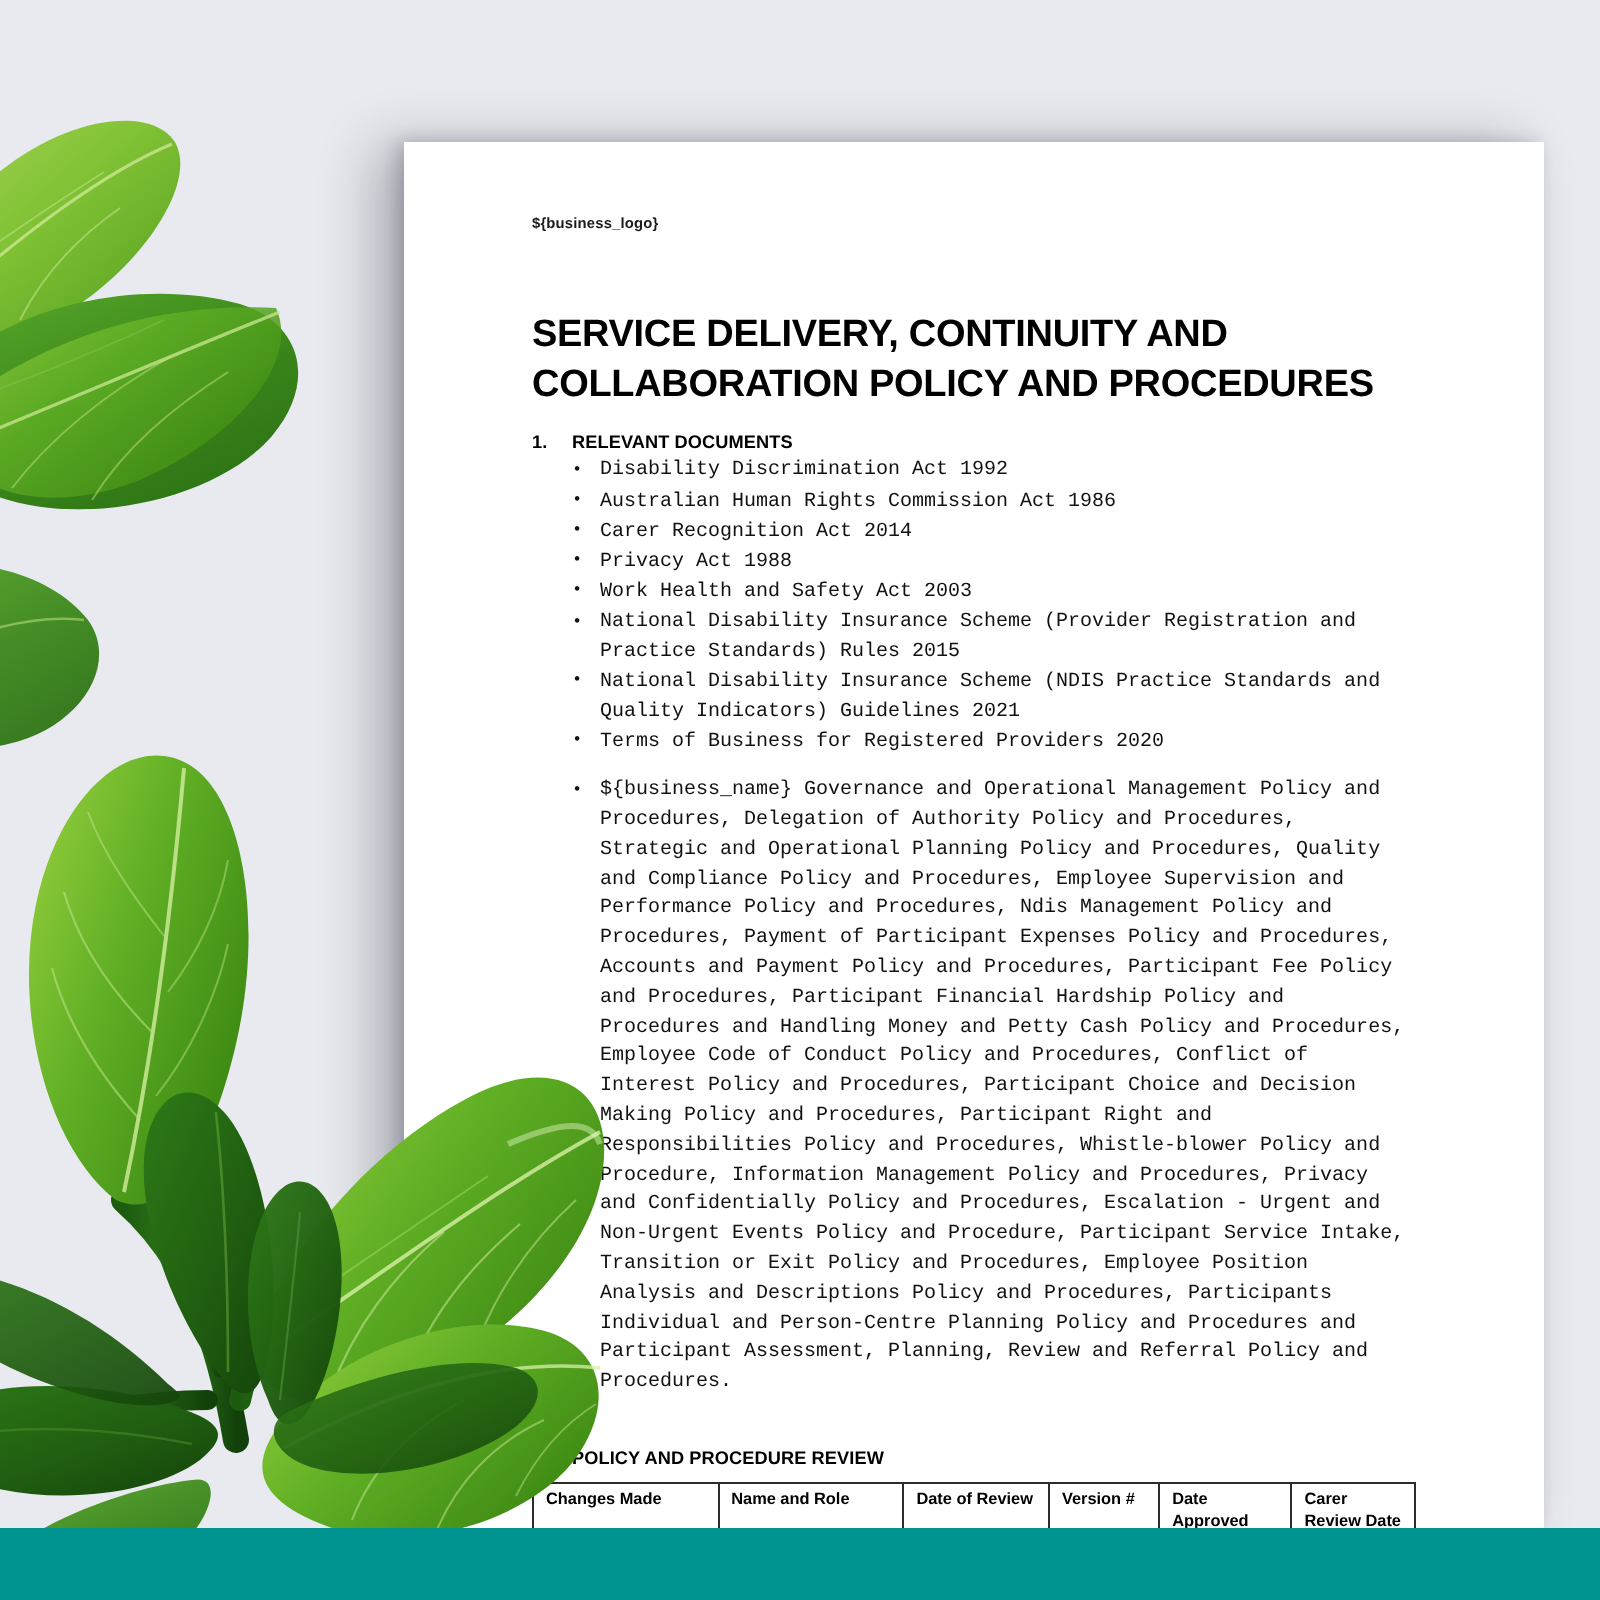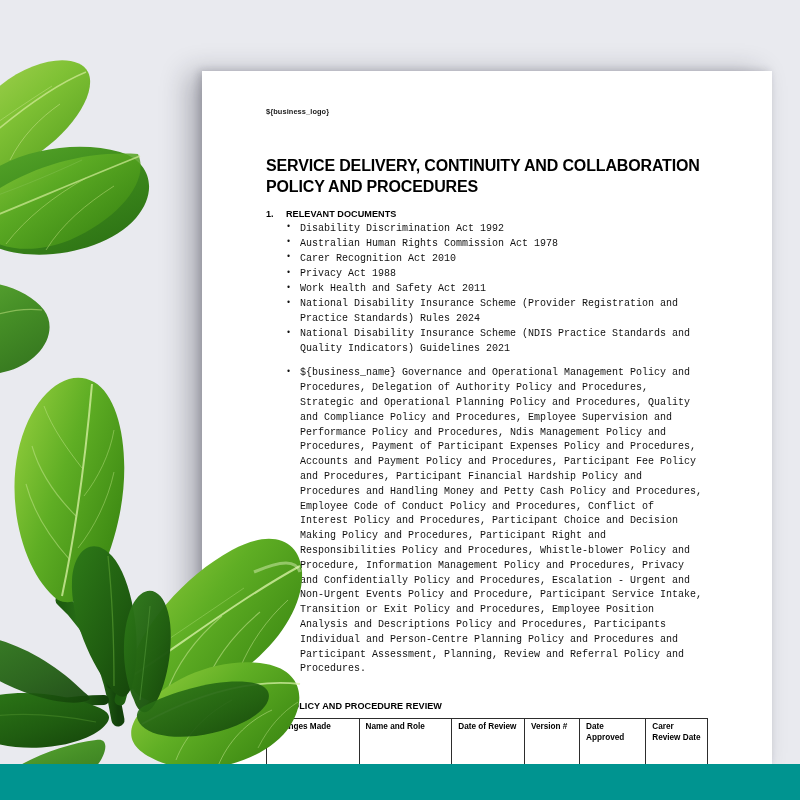--- a/index.html
+++ b/index.html
@@ -25,21 +25,21 @@
     box-shadow:-14px 2px 26px rgba(30,30,45,.30), -3px 0 8px rgba(30,30,45,.20);
   }
   #page-inner{position:absolute;left:64px;top:36px;right:64px;}
 
   .logo-token{
     font-size:7.4px;font-weight:700;color:#1a1a1a;letter-spacing:.1px;
     margin:0 0 40px 0;
   }
 
   h1.doc-title{
-    font-size:16px;line-height:1.30;font-weight:700;color:#000;
+    font-size:19px;line-height:1.30;font-weight:700;color:#000;
     margin:0 0 11px 0;letter-spacing:-0.15px;
   }
 
   .sec-head{
     display:flex;gap:0;align-items:baseline;
     font-size:9.1px;font-weight:700;color:#000;letter-spacing:.05px;
     margin:0 0 3px 0;
   }
   .sec-num{width:20px;flex:0 0 20px;}
   .sec-head.second{margin-top:24px;margin-bottom:7px;}
@@ -92,26 +92,27 @@
 
       <h1 class="doc-title">SERVICE DELIVERY, CONTINUITY AND COLLABORATION POLICY AND PROCEDURES</h1>
 
       <div class="sec-head">
         <span class="sec-num">1.</span>
         <span>RELEVANT DOCUMENTS</span>
       </div>
 
       <ul class="bullets">
         <li>Disability Discrimination Act 1992</li>
-        <li>Australian Human Rights Commission Act 1978</li>
-        <li>Carer Recognition Act 2010</li>
+        <li>Australian Human Rights Commission Act 1986</li>
+        <li>Carer Recognition Act 2014</li>
         <li>Privacy Act 1988</li>
-        <li>Work Health and Safety Act 2011</li>
-        <li>National Disability Insurance Scheme (Provider Registration and Practice Standards) Rules 2024</li>
+        <li>Work Health and Safety Act 2003</li>
+        <li>National Disability Insurance Scheme (Provider Registration and Practice Standards) Rules 2015</li>
         <li>National Disability Insurance Scheme (NDIS Practice Standards and Quality Indicators) Guidelines 2021</li>
+        <li>Terms of Business for Registered Providers 2020</li>
         <li class="para">${business_name} Governance and Operational Management Policy and Procedures, Delegation of Authority Policy and Procedures, Strategic and Operational Planning Policy and Procedures, Quality and Compliance Policy and Procedures, Employee Supervision and Performance Policy and Procedures, Ndis Management Policy and Procedures, Payment of Participant Expenses Policy and Procedures, Accounts and Payment Policy and Procedures, Participant Fee Policy and Procedures, Participant Financial Hardship Policy and Procedures and Handling Money and Petty Cash Policy and Procedures, Employee Code of Conduct Policy and Procedures, Conflict of Interest Policy and Procedures, Participant Choice and Decision Making Policy and Procedures, Participant Right and Responsibilities Policy and Procedures, Whistle-blower Policy and Procedure, Information Management Policy and Procedures, Privacy and Confidentially Policy and Procedures, Escalation - Urgent and Non-Urgent Events Policy and Procedure, Participant Service Intake, Transition or Exit Policy and Procedures, Employee Position Analysis and Descriptions Policy and Procedures, Participants Individual and Person-Centre Planning Policy and Procedures and Participant Assessment, Planning, Review and Referral Policy and Procedures.</li>
       </ul>
 
       <div class="sec-head second">
         <span class="sec-num">2.</span>
         <span>POLICY AND PROCEDURE REVIEW</span>
       </div>
 
       <table class="review">
         <colgroup>

